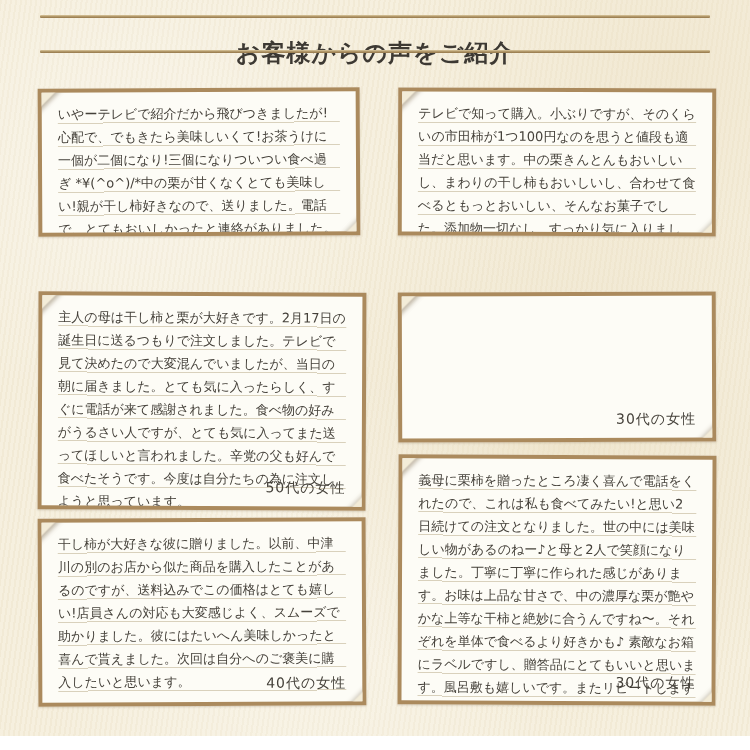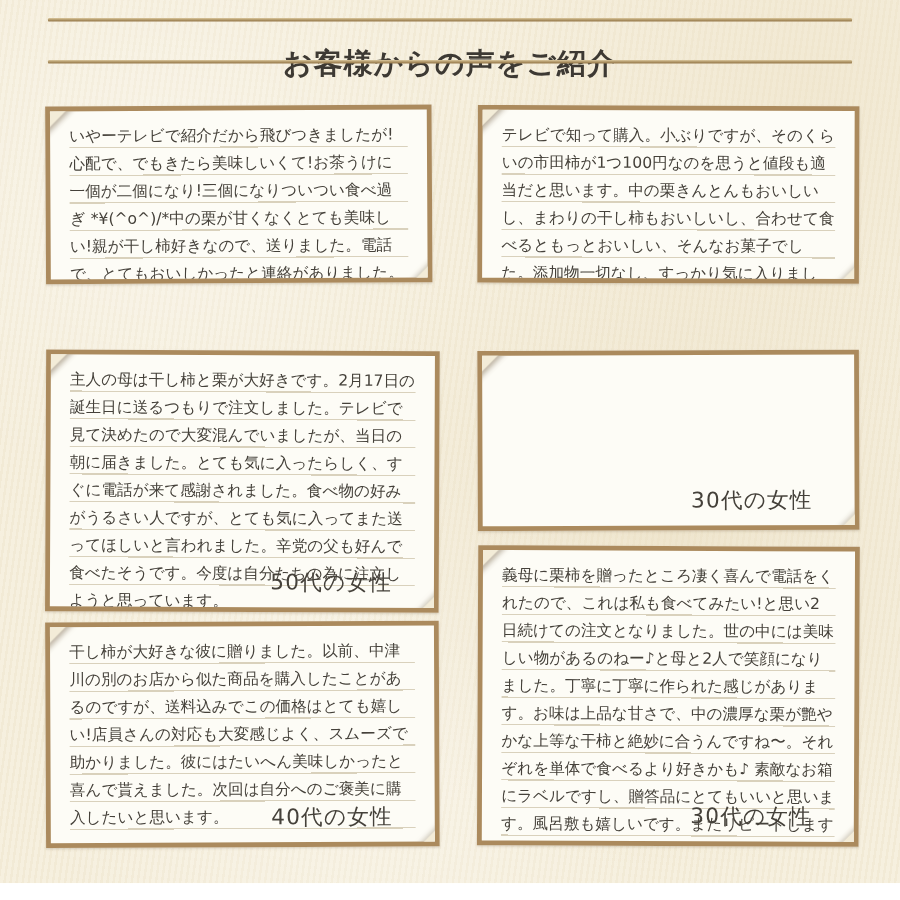--- a/index.html
+++ b/index.html
@@ -39,22 +39,22 @@
   }
   .card .quote{
     margin:10px 16px 0 16px;
     font-size:13px;
     line-height:23px;
     color:#45413a;
     background-image:repeating-linear-gradient(to bottom,
       rgba(0,0,0,0) 0 20px, #d9d1bc 20px 21px, rgba(0,0,0,0) 21px 23px);
   }
   .card .attribution{
-    position:absolute;right:35px;bottom:9px;
-    font-size:18px;color:#45413a;letter-spacing:1px;
+    position:absolute;right:16px;bottom:9px;
+    font-size:14px;color:#45413a;letter-spacing:1px;
   }
   
   .fold-tl{
     position:absolute;top:-6px;left:-7px;
     width:0;height:0;
     border-top:26px solid #f3ecd8;
     border-right:26px solid transparent;
     filter:drop-shadow(2px 2px 2px rgba(115,96,66,0.45));
   }
   

